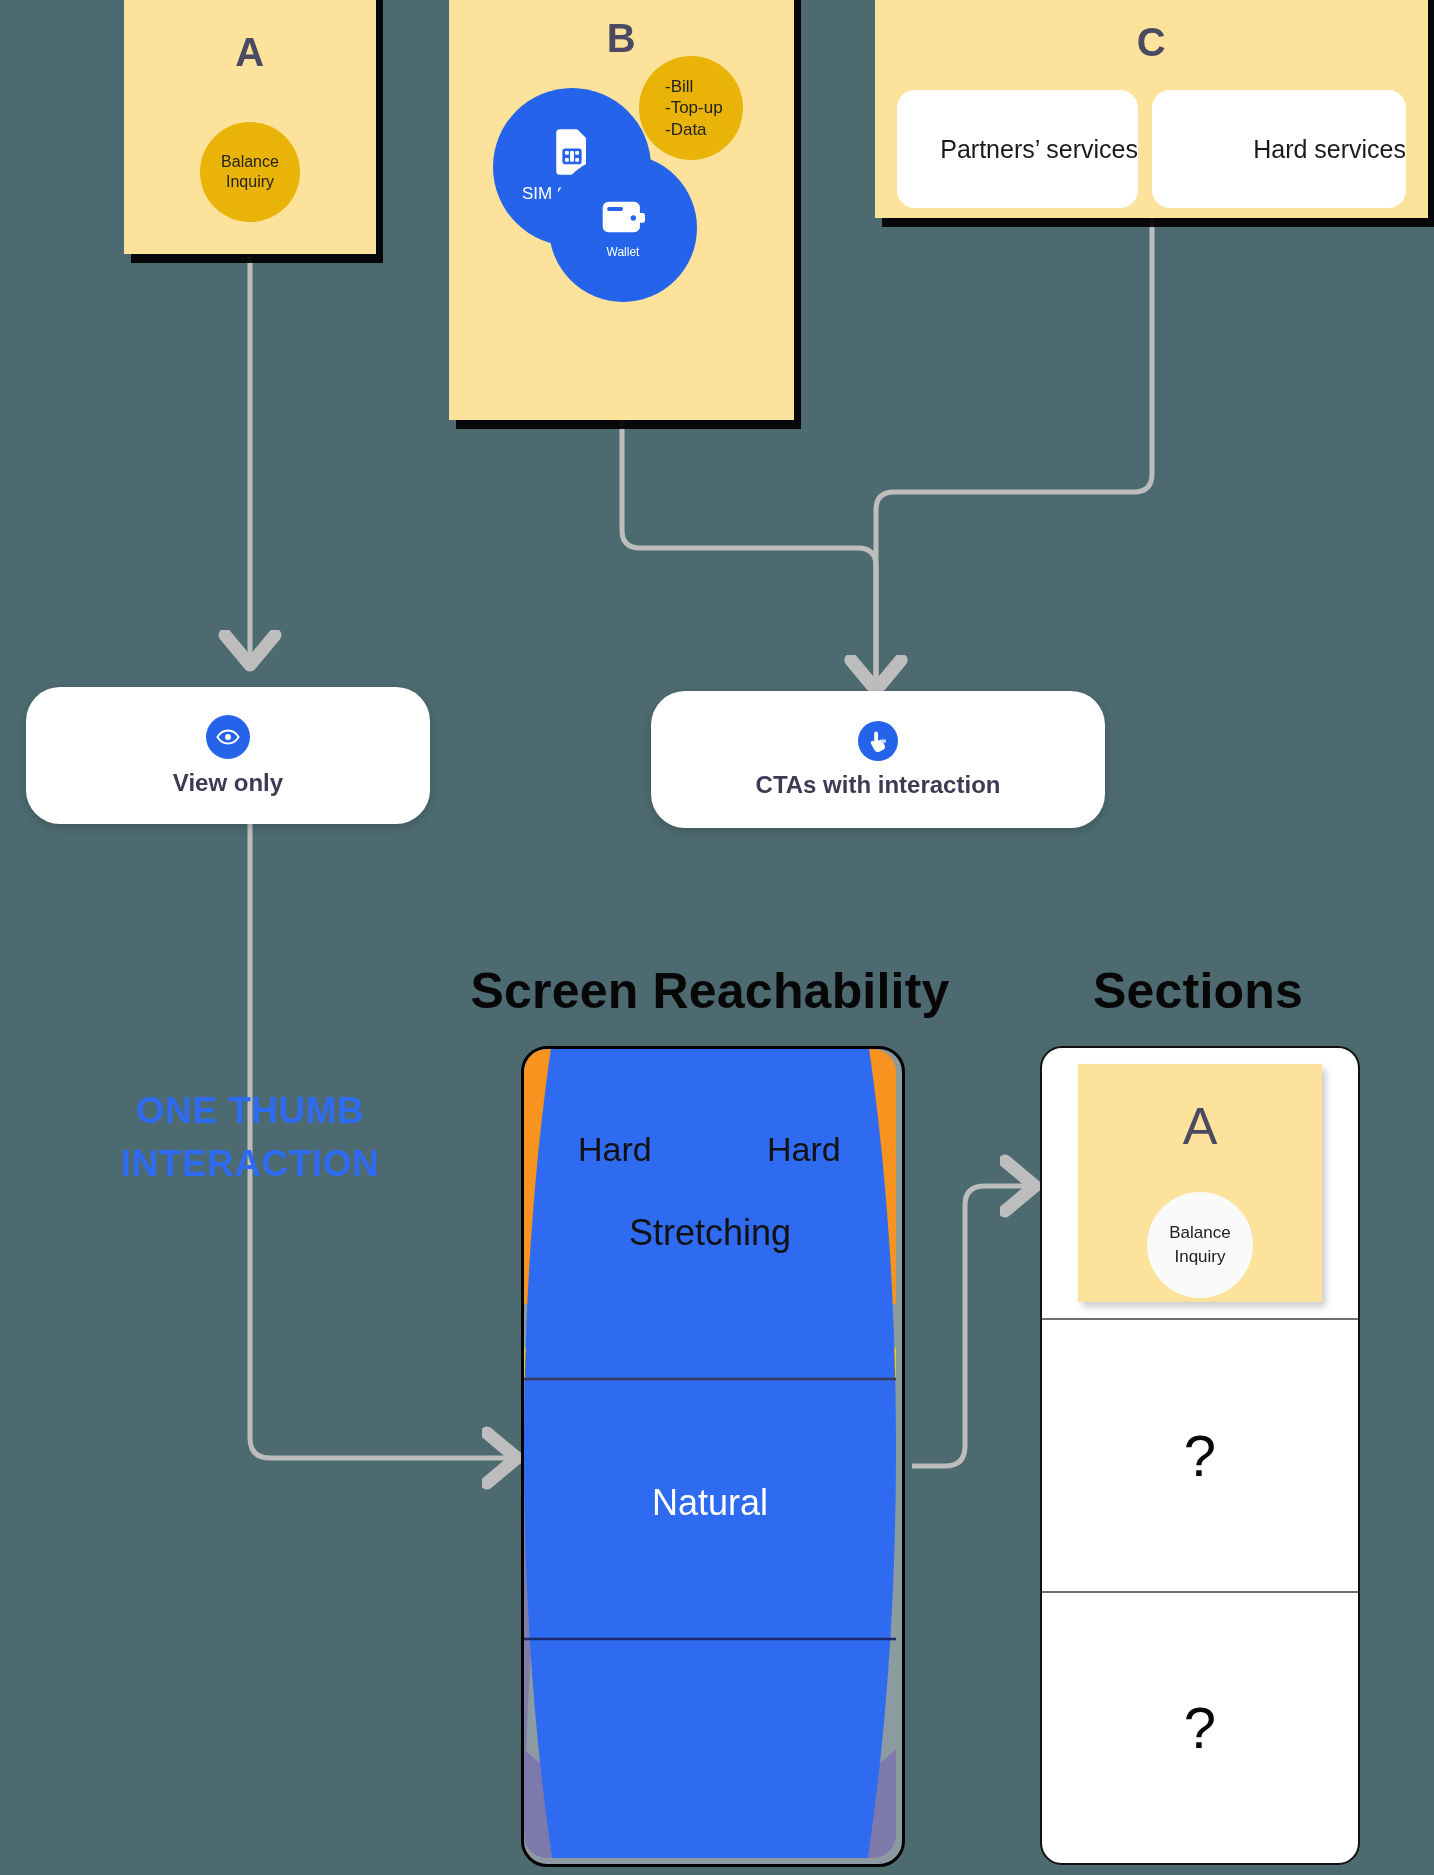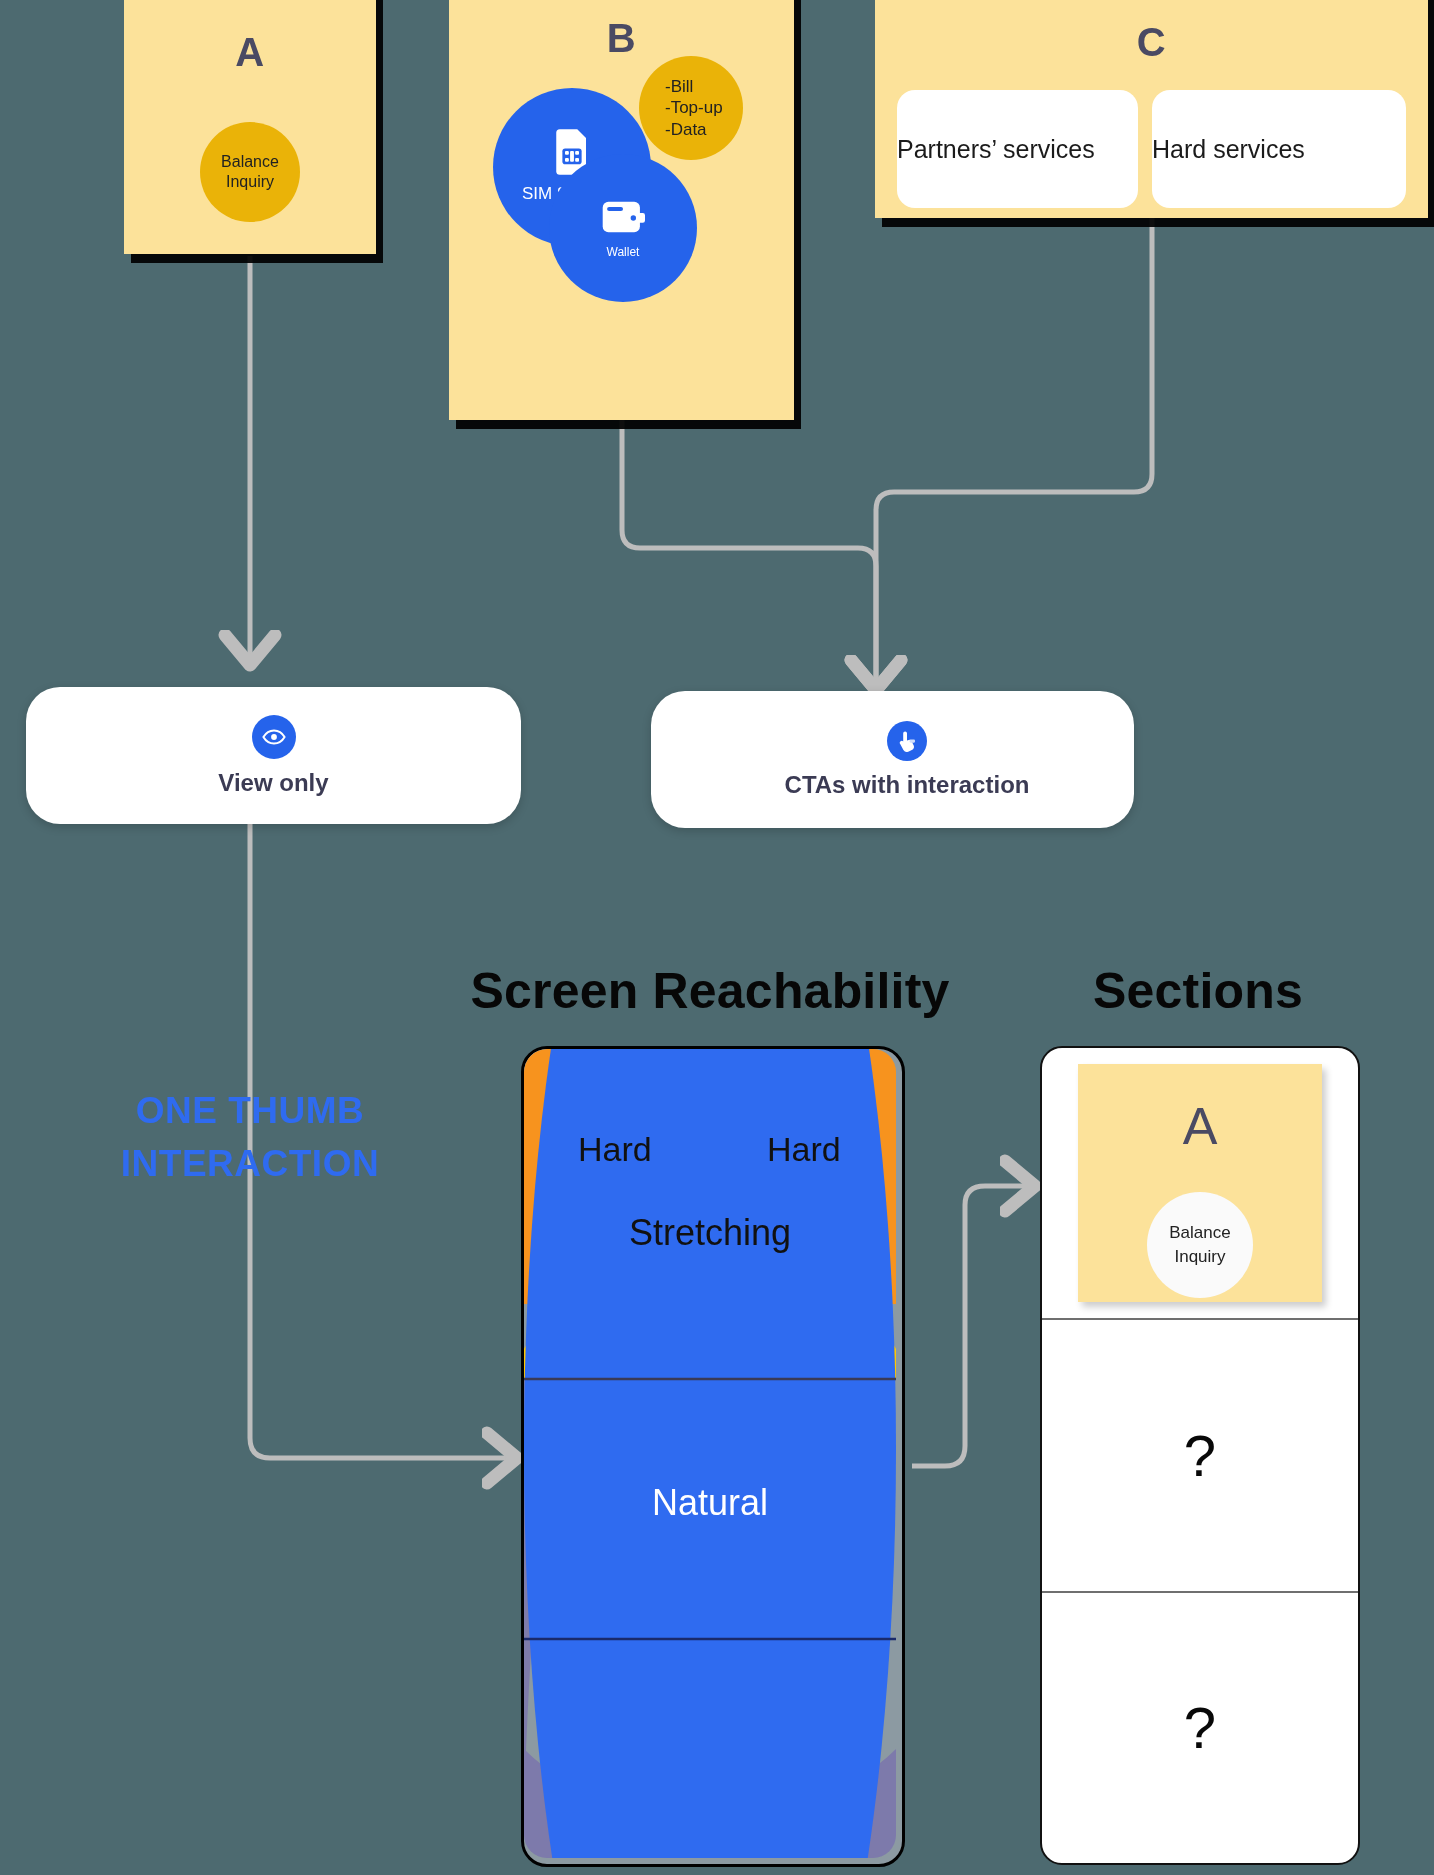--- a/index.html
+++ b/index.html
@@ -34,21 +34,21 @@
     position:absolute;border-radius:50%;
     display:flex;flex-direction:column;
     align-items:center;justify-content:center;
     text-align:center;line-height:1.25;
   }
   .bubble.white{background:#eab308;color:#222;}
   .bubble.blue{background:#2563eb;color:#fff;}
 
   .chip{
     position:absolute;background:#fff;border-radius:18px;
-    display:flex;align-items:center;justify-content:flex-start;
+    display:flex;align-items:center;justify-content:flex-end;
     font-size:25px;color:#1b1b1b;
   }
 
   
   .pill{
     position:absolute;background:#fff;border-radius:34px;
     display:flex;flex-direction:column;align-items:center;justify-content:center;
     box-shadow:0 3px 10px rgba(0,0,0,.18);
   }
   .pill .ic{
@@ -172,31 +172,31 @@
   <div class="ycard" style="left:875px;top:-62px;width:553px;height:280px;">
     <div class="cardletter" style="top:82px;">C</div>
     <div class="chip" style="left:22px;top:152px;width:241px;height:118px;">
       <span>Partners’ services</span>
     </div>
     <div class="chip" style="left:277px;top:152px;width:254px;height:118px;">
       <span>Hard services</span>
     </div>
   </div>
 
-  <div class="pill" style="left:26px;top:687px;width:495px;height:137px;">
+  <div class="pill" style="left:26px;top:687px;width:404px;height:137px;">
     <span class="ic">
       <svg width="24" height="16" viewBox="0 0 24 16" fill="none" stroke="#fff" stroke-width="2">
         <path d="M1.4 8C4 3.6 8 1.5 12 1.5S20 3.6 22.6 8C20 12.4 16 14.5 12 14.5S4 12.4 1.4 8z" stroke-linejoin="round"></path>
         <circle cx="12" cy="8" r="2.9" fill="#fff" stroke="none"></circle>
       </svg>
     </span>
     <span class="lbl">View only</span>
   </div>
 
-  <div class="pill" style="left:651px;top:691px;width:454px;height:137px;padding-left:29px;">
+  <div class="pill" style="left:651px;top:691px;width:454px;height:137px;">
     <span class="ic" style="width:40px;height:40px;">
       <svg width="20" height="22" viewBox="0 0 20 22" fill="#fff">
         <path d="M8.1 1.4a1.9 1.9 0 0 1 1.9 1.9v7.2l1.8-.5a2.4 2.4 0 0 1 2.9 1.3l2 4.3c.7 1.5.1 3.3-1.4 4.1l-3 1.6a4.6 4.6 0 0 1-5.9-1.3L3.2 14a2 2 0 0 1 .4-2.8 2 2 0 0 1 2.6.3V3.3A1.9 1.9 0 0 1 8.1 1.4z"></path>
         <rect x="12.6" y="9.6" width="5.4" height="3.1" rx="1.1" fill="#cdddfb"></rect>
       </svg>
     </span>
     <span class="lbl">CTAs with interaction</span>
   </div>
 
   <div class="thumbtext" style="left:60px;top:1085px;width:380px;">

